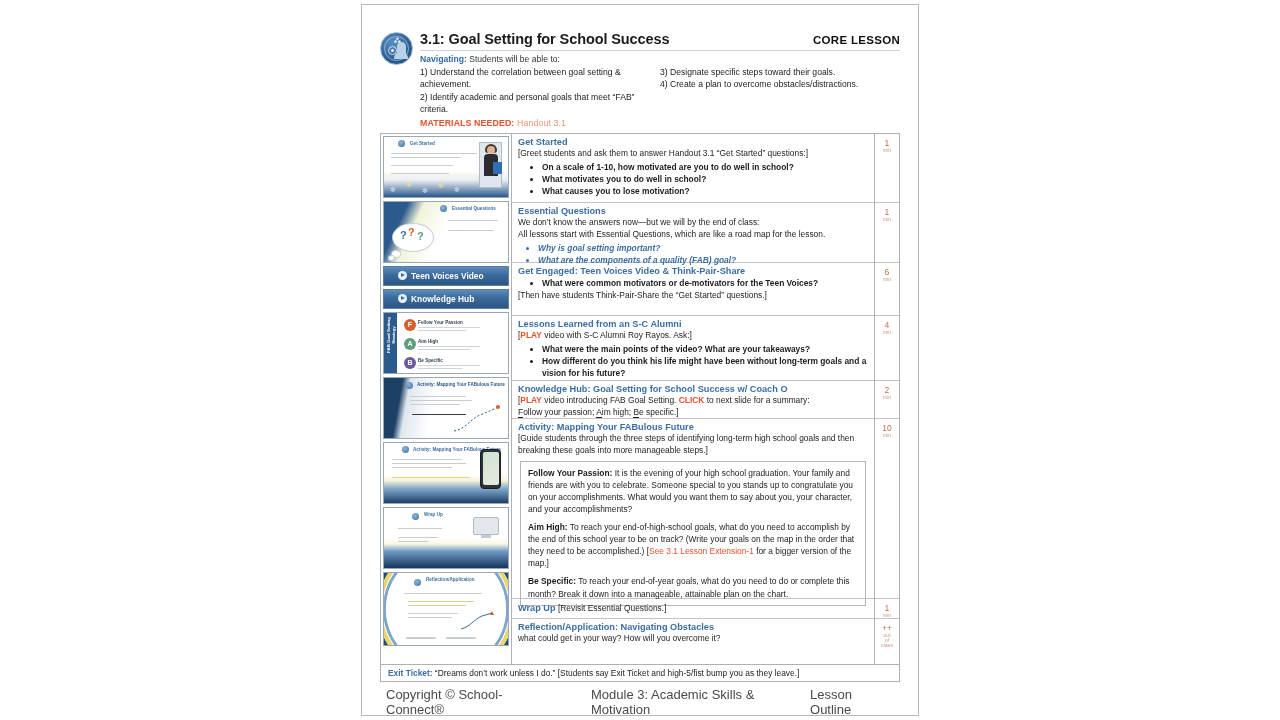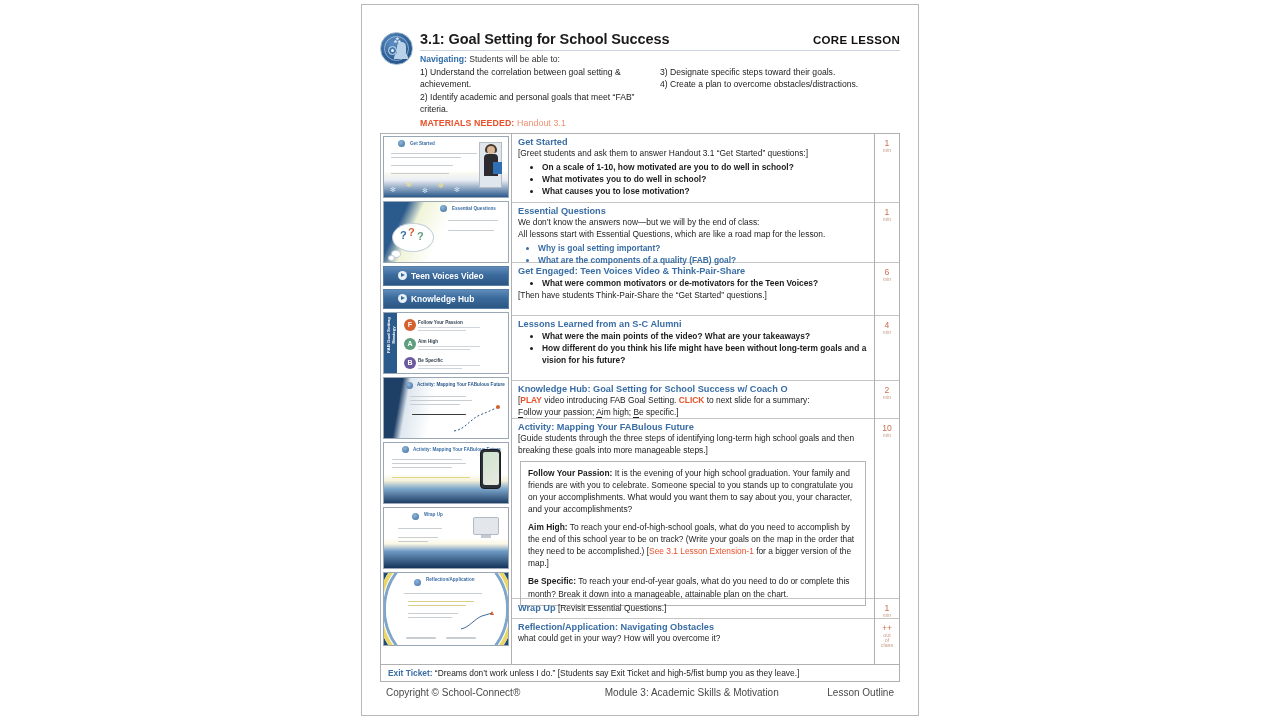--- a/index.html
+++ b/index.html
@@ -120,37 +120,37 @@
   .row { border-bottom: 1px solid #c4c4c4; padding: 3px 6px 5px 6px; }
   .row:last-child { border-bottom: none; }
   .rh { font-size: 9.2px; font-weight: bold; color: #3a6ea5; margin-bottom: 1px; }
   .rt { font-size: 8.4px; color: #1d1d1d; line-height: 1.42; }
   .rt b { font-weight: bold; }
   .play { color: #e8502a; font-weight: bold; }
   .ul { border-bottom: 1px solid #1d1d1d; }
   ul.bl { margin: 1px 0 1px 24px; }
   ul.bl li { font-size: 8.4px; line-height: 1.45; color: #1d1d1d; font-weight: bold; margin-bottom: 0; }
   ul.eq { margin: 1px 0 1px 20px; }
-  ul.eq li { font-size: 8.4px; line-height: 1.5; color: #3a6ea5; font-weight: bold; }
+  ul.eq li { font-size: 8.4px; line-height: 1.5; color: #3a6ea5; font-style: italic; font-weight: bold; }
 
   .actbox { border: 1px solid #b5b5b5; margin: 4px 2px 2px 2px; padding: 5px 7px; }
   .actbox p { font-size: 8.4px; line-height: 1.44; color: #1d1d1d; margin-bottom: 6px; }
   .actbox p:last-child { margin-bottom: 0; }
   .ext { color: #e8502a; }
 
   
   .tcell { border-bottom: 1px solid #c4c4c4; text-align: center; padding-top: 4px; }
   .tcell:last-child { border-bottom: none; }
   .tnum { font-size: 8.6px; color: #c9714f; }
   .tmin { font-size: 5.4px; color: #c9a08a; margin-top: -1px; }
 
   
   .exit { border: 1px solid #b0b0b0; border-top: none; padding: 3px 7px; font-size: 8.4px; color: #1d1d1d; }
   .exit b { color: #3a6ea5; }
-  .foot { display: flex; justify-content: space-between; padding: 5px 6px 0 6px; font-size: 10px; color: #4a4a4a; }
+  .foot { display: flex; justify-content: space-between; padding: 5px 6px 0 6px; font-size: 13px; color: #4a4a4a; }
   .foot .mid { margin-left: 36px; }
 </style>
 </head>
 <body>
 
 <div id="stage">
   <div class="page">
 
     <div class="hdr">
       <div class="logo">
@@ -335,20 +335,21 @@
         <div class="row" style="height:53px">
           <div class="rh">Get Engaged: Teen Voices Video &amp; Think-Pair-Share</div>
           <ul class="bl">
             <li>What were common motivators or de-motivators for the Teen Voices?</li>
           </ul>
           <div class="rt">[Then have students Think-Pair-Share the “Get Started” questions.]</div>
         </div>
 
         <div class="row" style="height:65px">
           <div class="rh">Lessons Learned from an S-C Alumni</div>
+          <div class="rt">[<span class="play">PLAY</span><span> video with S-C Alumni Roy Rayos. Ask:]</span></div>
           <ul class="bl">
             <li>What were the main points of the video? What are your takeaways?</li>
             <li>How different do you think his life might have been without long-term goals and a vision for his future?</li>
           </ul>
         </div>
 
         <div class="row" style="height:38px">
           <div class="rh">Knowledge Hub: Goal Setting for School Success w/ Coach O</div>
           <div class="rt">[<span class="play">PLAY</span><span> video introducing FAB Goal Setting. </span><span class="play">CLICK</span><span> to next slide for a summary:</span><br><span class="ul">F</span><span>ollow your passion; </span><span class="ul">A</span><span>im high; </span><span class="ul">B</span><span>e specific.]</span></div>
         </div>

